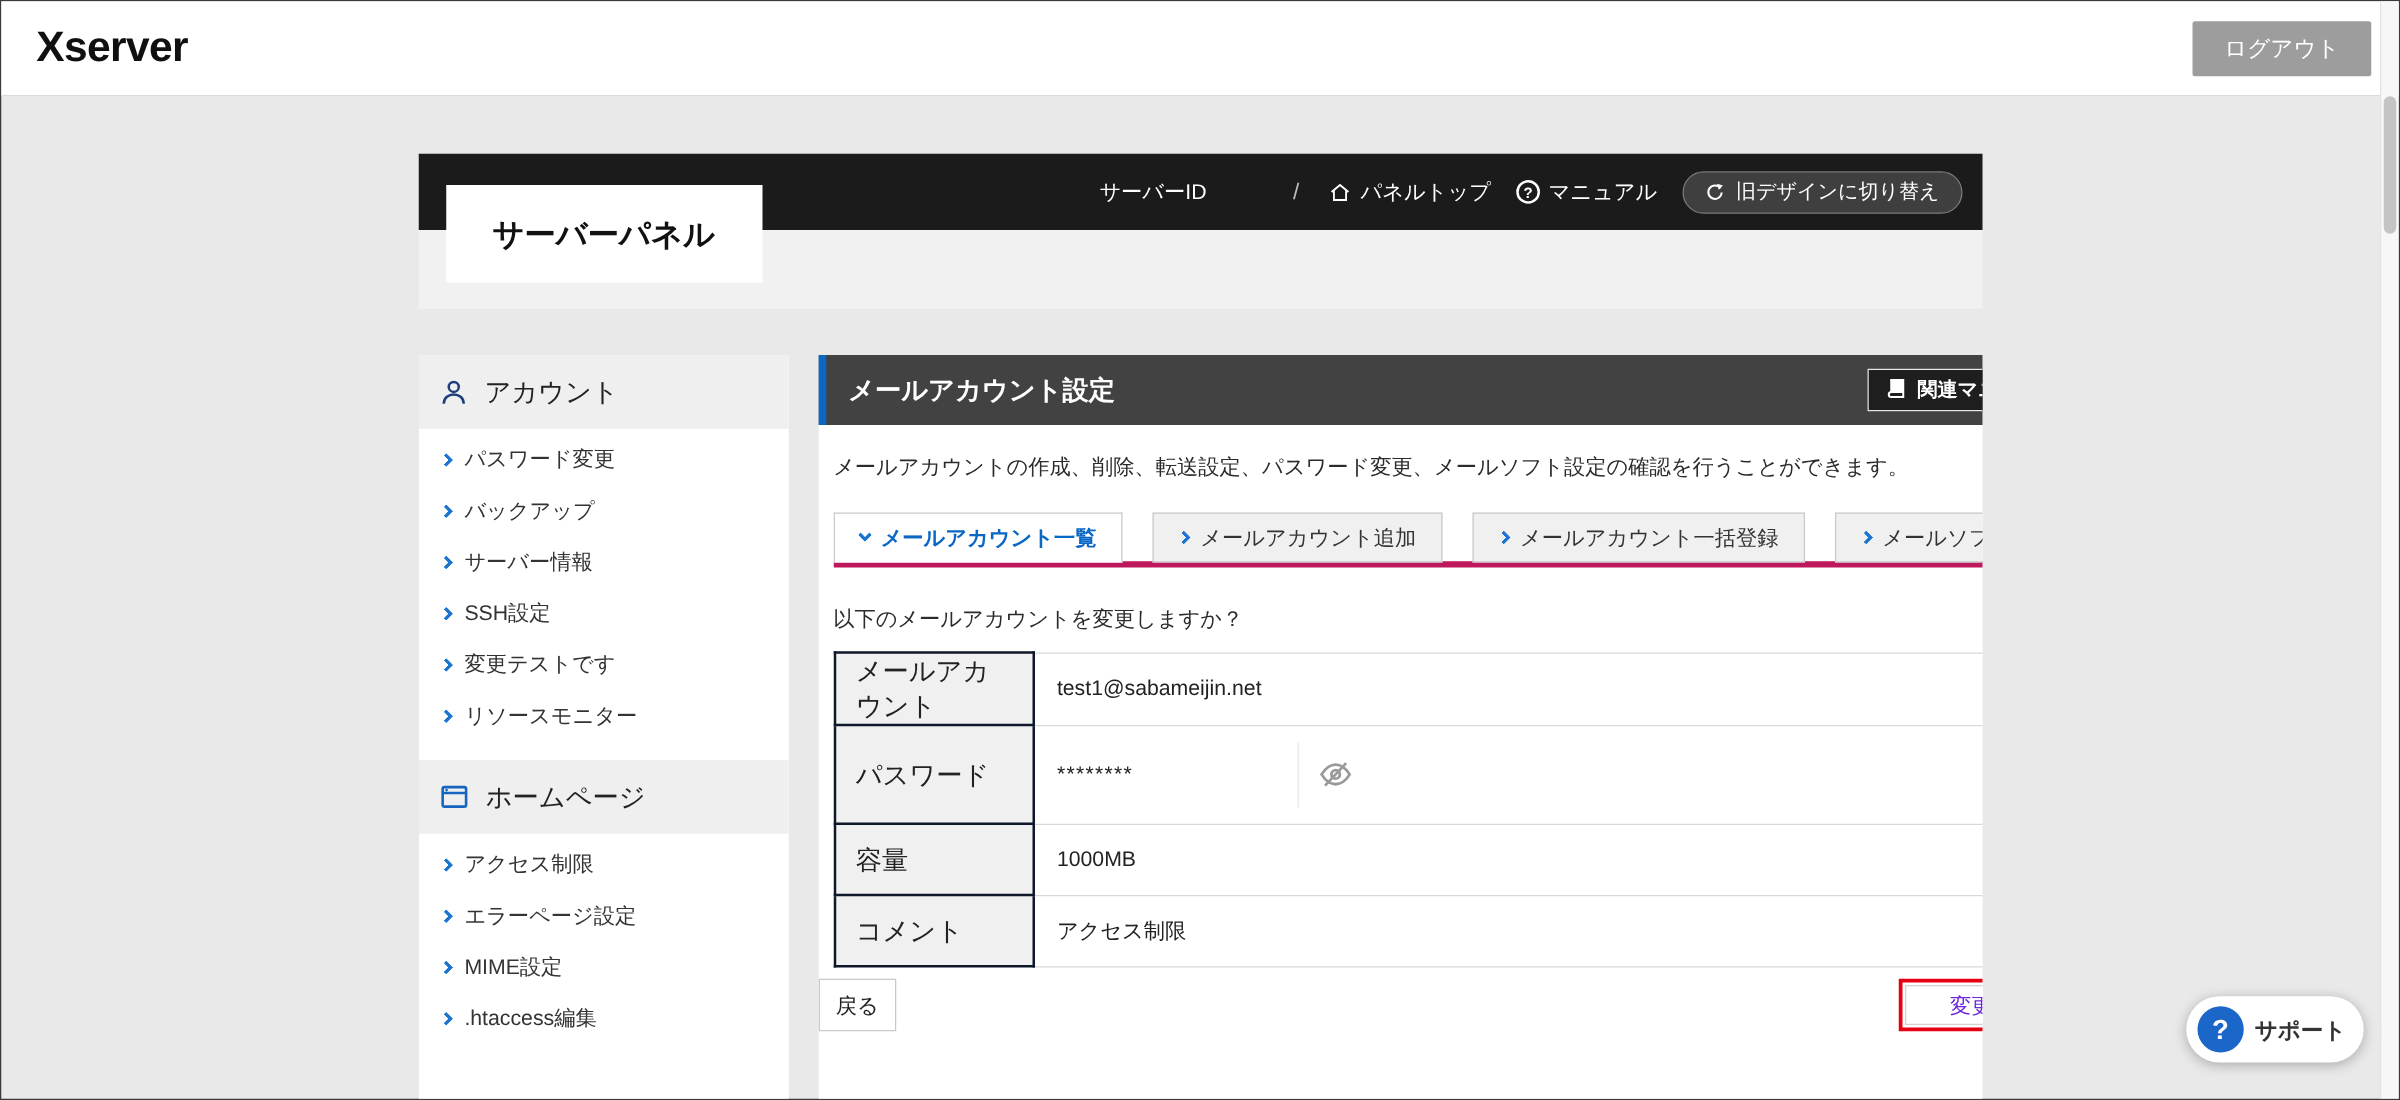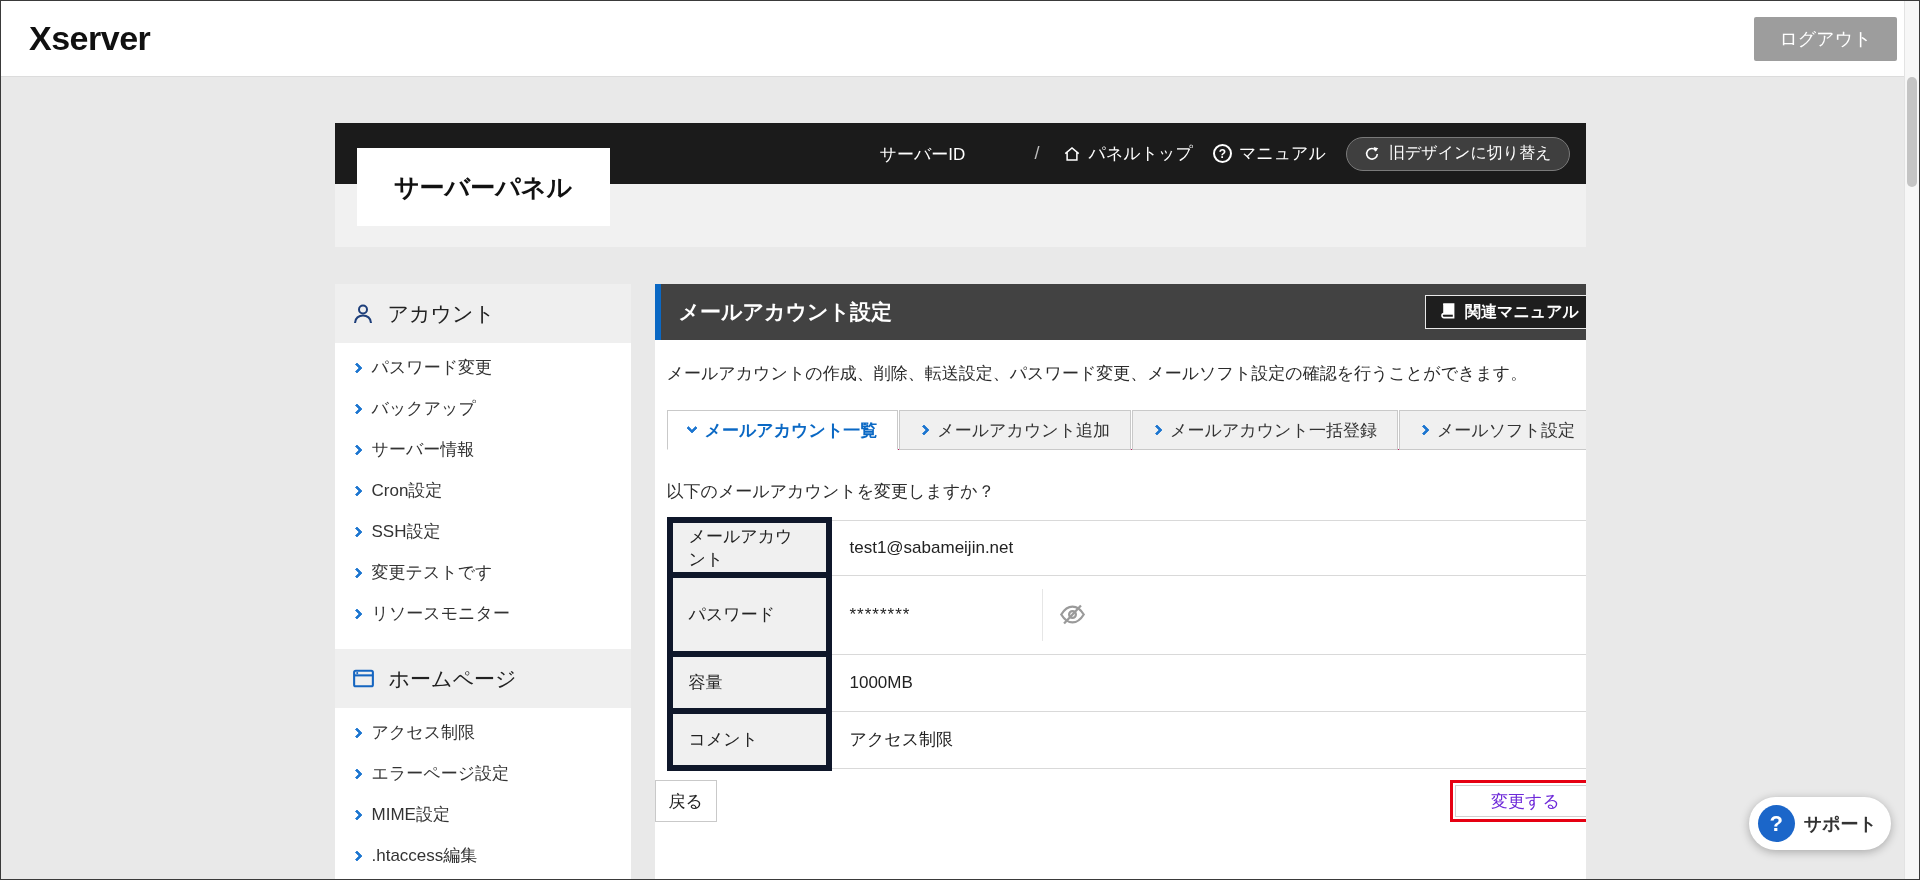--- a/index.html
+++ b/index.html
@@ -84,37 +84,37 @@
     padding:0 14px 0 18px;
   }
   .main-title h1 { font-size:21px; color:#fff; font-weight:bold; }
   .manual-btn {
     height:34px; display:flex; align-items:center; gap:9px;
     background:#1e1e1e; border:1px solid #e8e8e8; color:#fff;
     font-size:16px; font-weight:bold; padding:0 14px; cursor:pointer; font-family:inherit;
   }
   .desc { margin:22px 12px 0 12px; font-size:17px; color:#2b2b2b; }
 
-  .tabs { display:flex; gap:1px; margin:24px 12px 0 12px; border-bottom:1px solid #be185d;align-items:center; }
+  .tabs { display:flex; gap:24px; margin:24px 12px 0 12px; border-bottom:5px solid #be185d;align-items:center; }
   .tab {
     position:relative; top:1px; height:40px; display:flex; align-items:center; gap:9px;
     padding:0 20px; background:#f0f0f0; border:1px solid #c9c9c9; border-bottom:1px solid #c9c9c9;
     font-size:17px; color:#333; cursor:pointer; white-space:nowrap;
   }
   .tab.active {
     background:#fff; border-bottom:1px solid #fff;
     color:#0a68c4; font-weight:bold;
   }
 
   .question { margin:30px 12px 0 12px; font-size:17px; color:#2b2b2b; }
 
   .info-table { border-collapse:collapse; margin:14px 15px 0 12px; width:calc(100% - 27px); }
   .info-table th {
-    width:159px; background:#f0f0f0; border:6px solid #0f172a;
-    font-weight:normal; text-align:left; padding:0 16px; font-size:17px; color:#222;
+    width:159px; background:#f0f0f0; border:2px solid #0f172a;
+    font-weight:normal; text-align:left; padding:0 16px; font-size:21px; color:#222;
   }
   .info-table td { border:1px solid #d9d9d9; padding:0 18px; font-size:17px; color:#222; }
   tr.r1 { height:55px; } tr.r2 { height:79px; } tr.r3 { height:57px; } tr.r4 { height:57px; }
   .pw-cell { display:flex; align-items:center; }
   .pw-text { width:192px; letter-spacing:1px; }
   .pw-sep { width:1px; height:52px; background:#e6e6e6; margin-right:16px; }
   .eye-btn { background:none; border:none; cursor:pointer; display:flex; align-items:center; }
 
   .actions { display:flex; justify-content:space-between; align-items:center; gap:7px; margin:9px 7px 0 0; }
   .back-btn {
@@ -210,24 +210,20 @@
               <i class="chev"></i>
               <span>パスワード変更</span>
             </li>
           <li>
               <i class="chev"></i>
               <span>バックアップ</span>
             </li>
           <li>
               <i class="chev"></i>
               <span>サーバー情報</span>
-            </li>
-          <li>
-              <i class="chev"></i>
-              <span>Cron設定</span>
             </li>
           <li>
               <i class="chev"></i>
               <span>SSH設定</span>
             </li>
           <li>
               <i class="chev"></i>
               <span>変更テストです</span>
             </li>
           <li>

